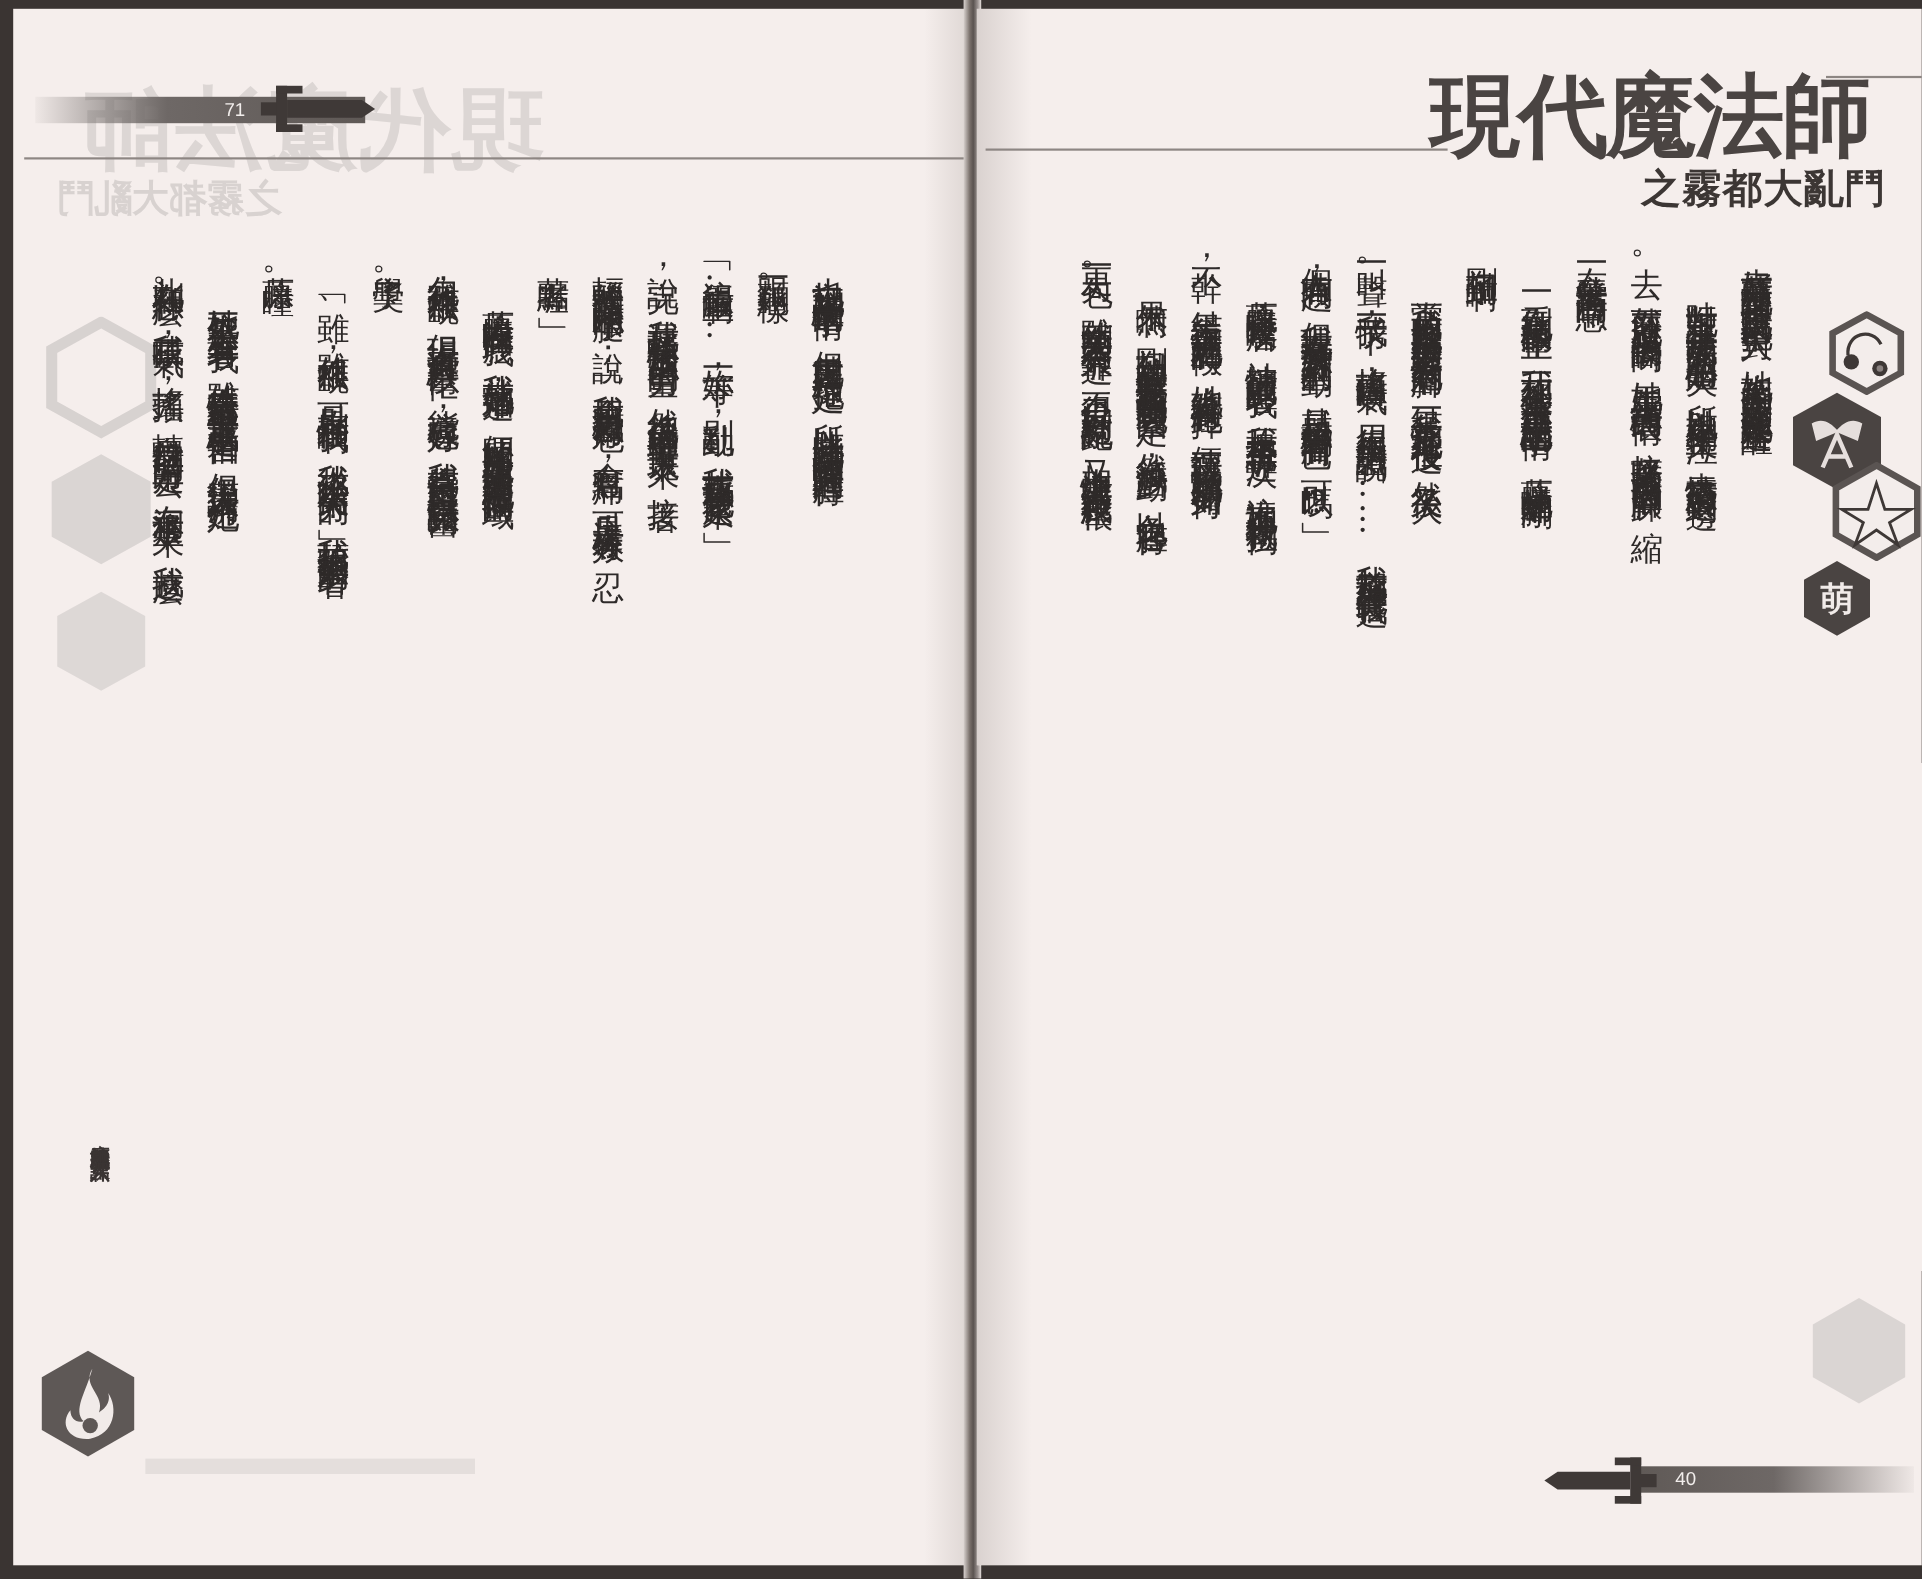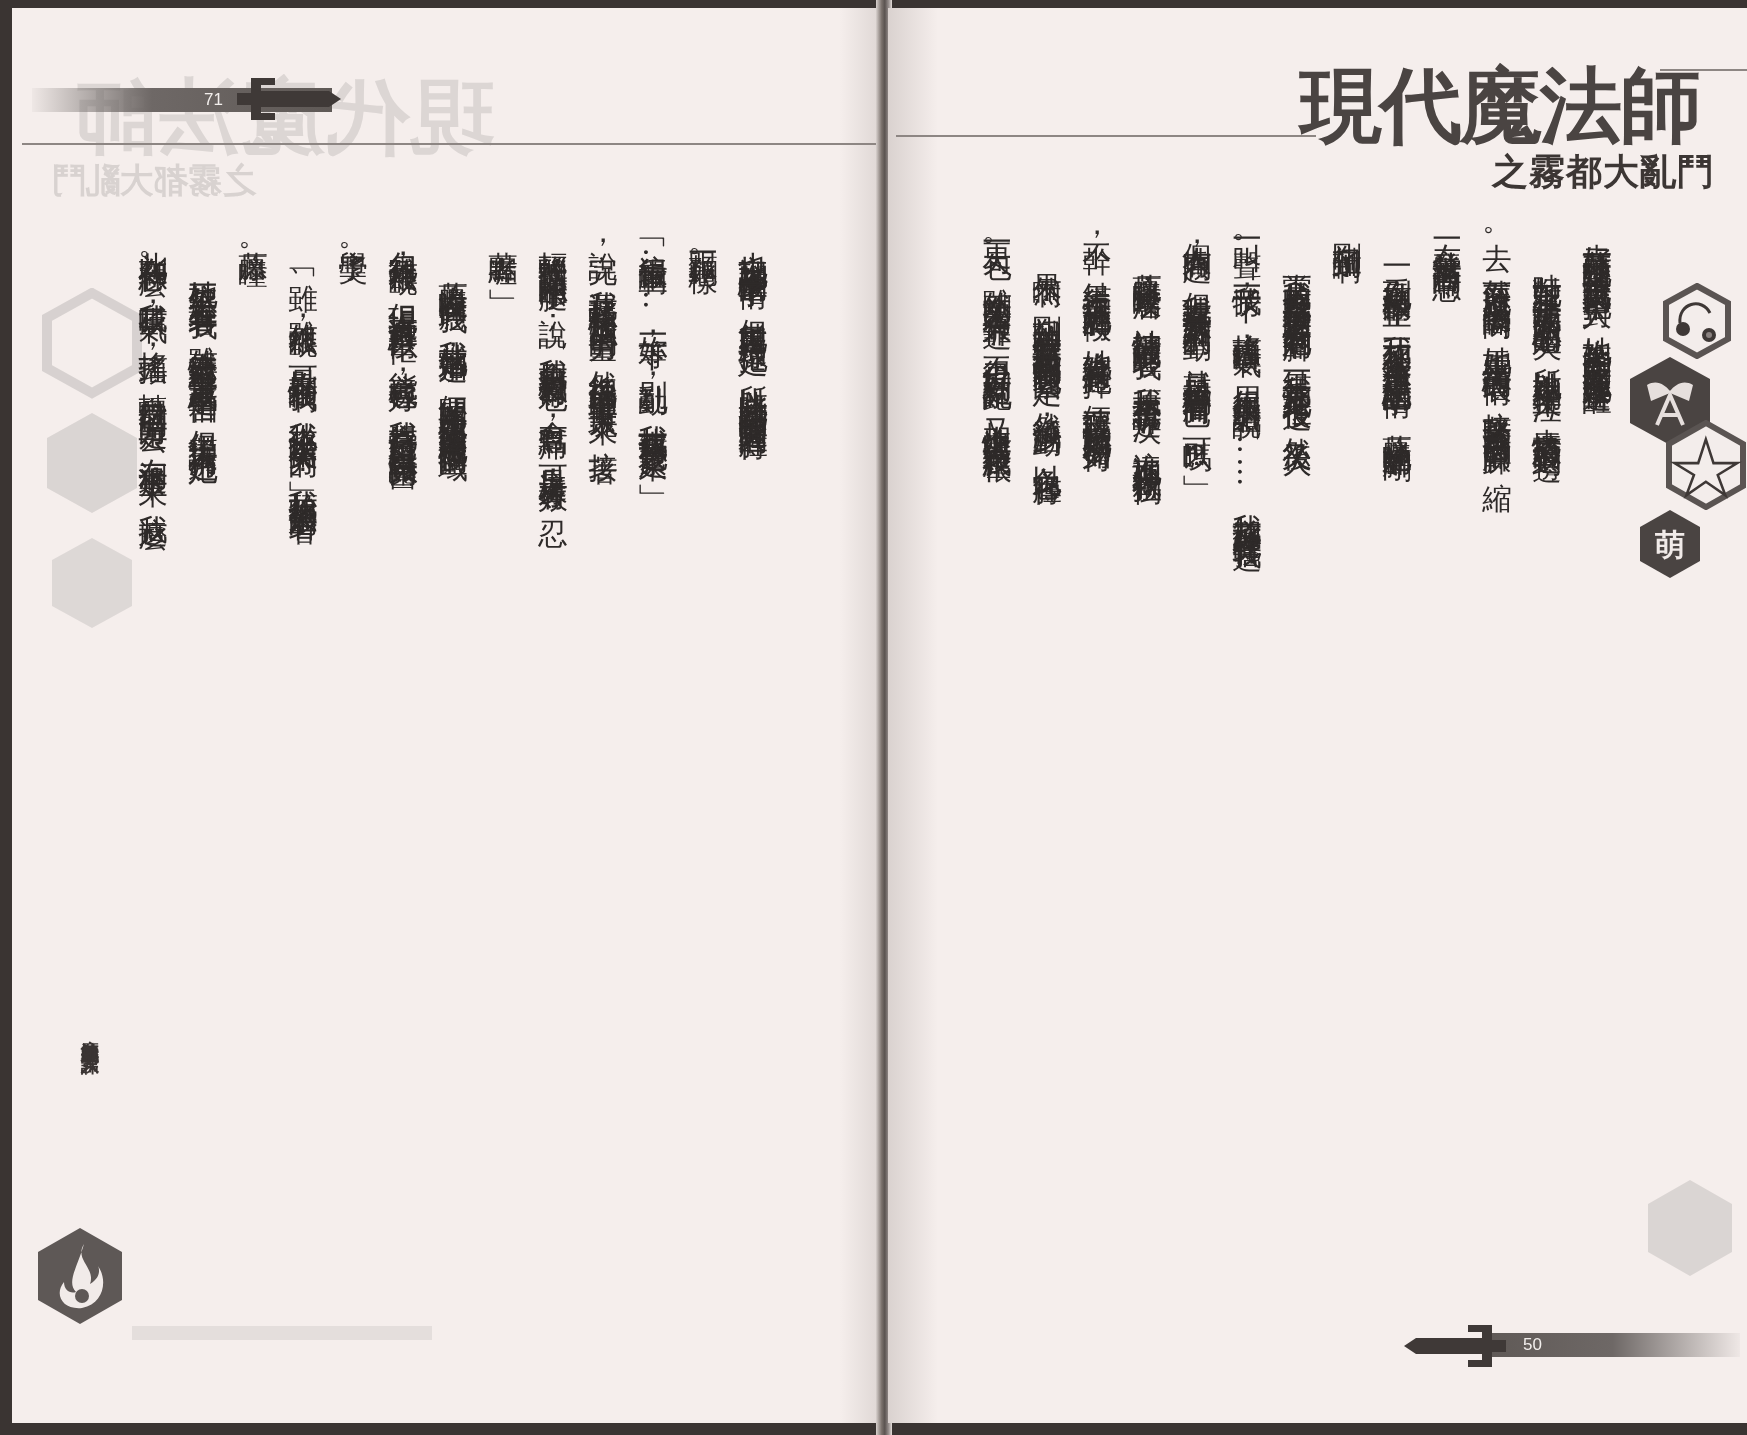--- a/index.html
+++ b/index.html
@@ -191,21 +191,21 @@
   <div class="col" style="left:1332px;">剛扭到了啊！</div>
   <div class="col" style="left:1282px; top:250px;">當下我的反應就很直接的想要過去看看她的腳，結果我一靠近她又往後退，然後又大</div>
   <div class="col" style="left:1232px;">叫一聲。我愣了一下，搖搖頭嘆口氣，用很無奈的語氣說：「……我知道妳可能覺得我這</div>
   <div class="col" style="left:1182px;">個人有問題，但我現在沒有要對妳不利的舉動，就只是想幫妳看看腳而已，可以嗎？」</div>
   <div class="col" style="left:1132px; top:250px;">藤原瞳緊咬嘴唇，神情警戒的瞪著我。我原本想說再靠近一次，這次她不理我就拉倒</div>
   <div class="col" style="left:1082px;">不幹，結果這次再靠近她的時候，她總算沒有跑掉，便讓我得以一窺她的傷勢如何。</div>
   <div class="col" style="left:1032px; top:250px;">果然啊！剛扭到的時候就應該要找東西把腳踝包緊固定，然後減少活動，以免它腫得</div>
   <div class="col" style="left:982px;">更大一包。雖然剛才是因為有人靠近，不得已只好到處亂跑，又加上情況緊張過後我壓根</div>
 
   <div class="pn-bar right">
-    <span class="pn-text">50</span>
+    <span class="pn-text">40</span>
   </div>
   <svg class="sword-hilt" style="left:1398px; top:1321px;" width="110" height="50" viewBox="0 0 110 50">
     <polygon points="6,25 18,17 84,17 84,33 18,33" fill="#3f3937"></polygon>
     <rect x="84" y="4" width="10" height="42" fill="#3f3937"></rect>
     <rect x="70" y="4" width="24" height="7" fill="#3f3937"></rect>
     <rect x="70" y="39" width="24" height="7" fill="#3f3937"></rect>
     <rect x="92" y="19" width="16" height="12" fill="#3f3937"></rect>
   </svg>
 </div>
 

